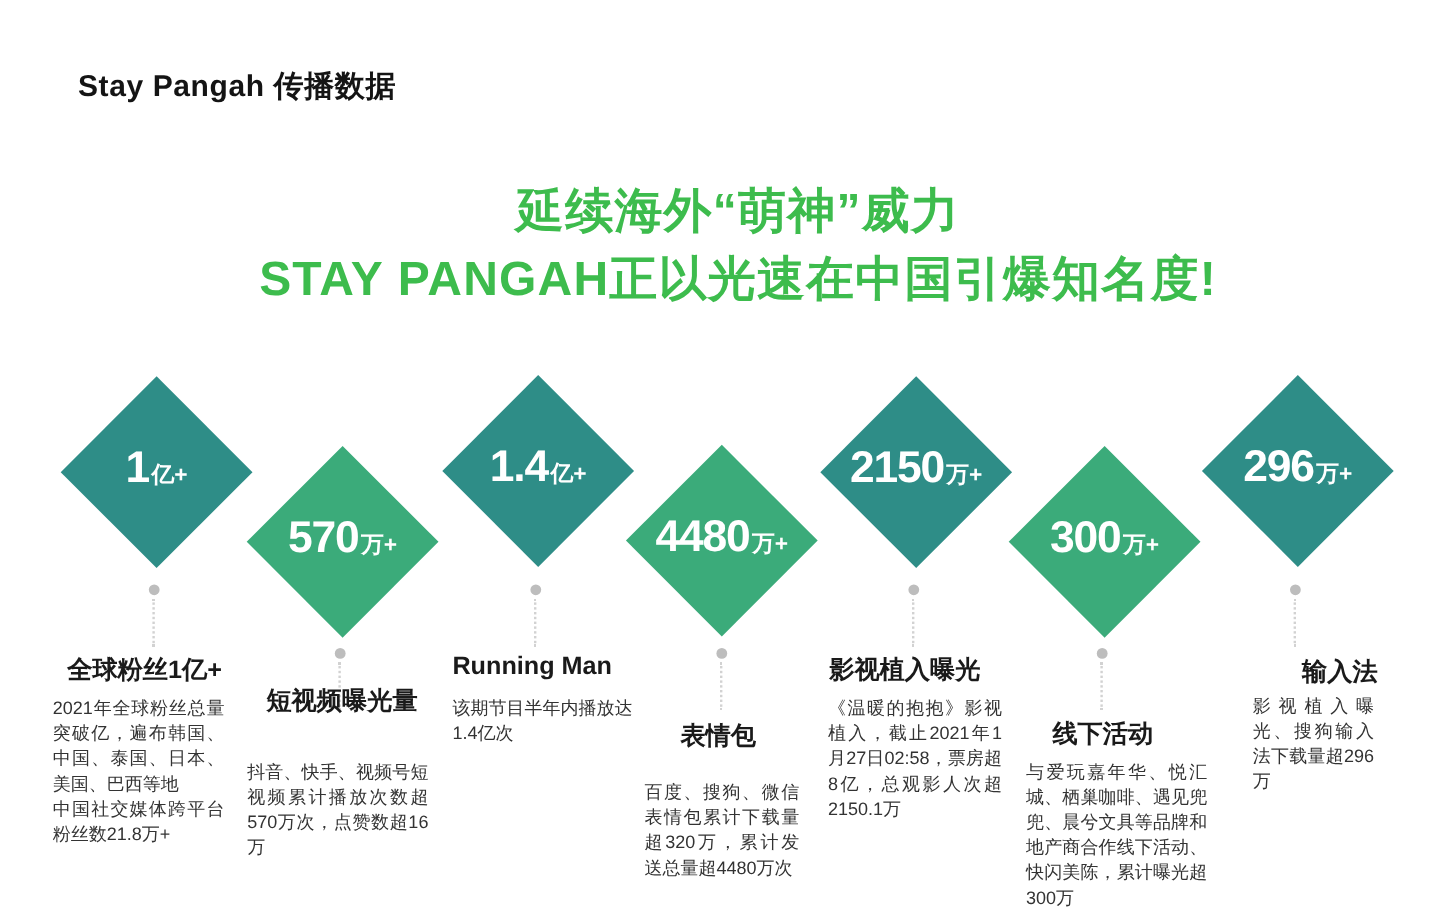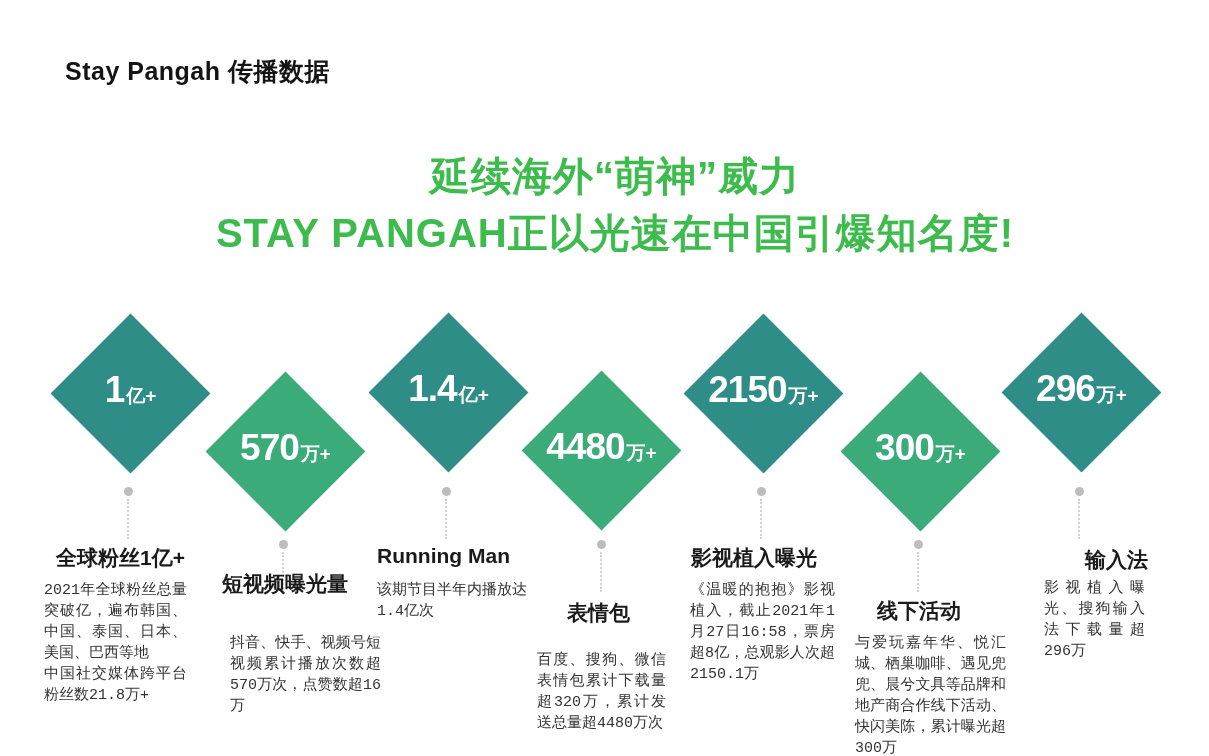--- a/index.html
+++ b/index.html
@@ -40,24 +40,24 @@
   .dash{display:block;width:0;height:40px;margin:3px auto 0;border-left:2px dotted #d2d2d2;}
 
   
   .stat-title{position:absolute;font-size:21px;font-weight:bold;color:#1a1a1a;white-space:nowrap;}
   .t1{left:56px;top:544px;}  .t3{left:377px;top:544px;} .t5{left:691px;top:544px;text-align:center;} .t7{left:1046px;top:546px;margin-left:39px;}
   .t2{left:222px;top:570px;} .t4{left:567px;top:599px;} .t6{left:877px;top:597px;font-family:Liberation Serif, serif;}
 
   
   .stat-body{
     position:absolute;font-size:15px;line-height:21px;color:#333333;
-    text-align:justify;white-space:pre-line;font-family:Liberation Mono, monospace;
+    text-align:justify;white-space:pre-line;
   }
   .b1{left:44px;top:580px;width:143px;}
-  .b2{left:206px;top:633px;width:151px;margin-left:24px;}
+  .b2{left:206px;top:633px;width:151px;}
   .b3{left:377px;top:580px;width:150px;}
   .b4{left:537px;top:633px;width:129px;margin-top:17px;}
   .b5{left:690px;top:580px;width:145px;}
   .b6{left:855px;top:633px;width:151px;}
   .b7{left:1044px;top:578px;width:101px;}
 </style>
 </head>
 <body>
 
 <div class="slide">
@@ -126,21 +126,21 @@
     <div class="diamond-inner">
       <span class="num">2150</span>
         <span class="unit">万+</span>
     </div>
   </div>
   <div class="connector c5">
     <span class="dot"></span>
     <span class="dash"></span>
   </div>
   <div class="stat-title t5">影视植入曝光</div>
-  <div class="stat-body b5">《温暖的抱抱》影视植入，截止2021年1月27日16:58，票房超8亿，总观影人次超2150.1万</div>
+  <div class="stat-body b5">《温暖的抱抱》影视植入，截止2021年1月27日02:58，票房超8亿，总观影人次超2150.1万</div>
 
   <div class="diamond d6" style="background: rgb(59, 171, 122);">
     <div class="diamond-inner">
       <span class="num">300</span>
         <span class="unit">万+</span>
     </div>
   </div>
   <div class="connector c6">
     <span class="dot"></span>
     <span class="dash"></span>

